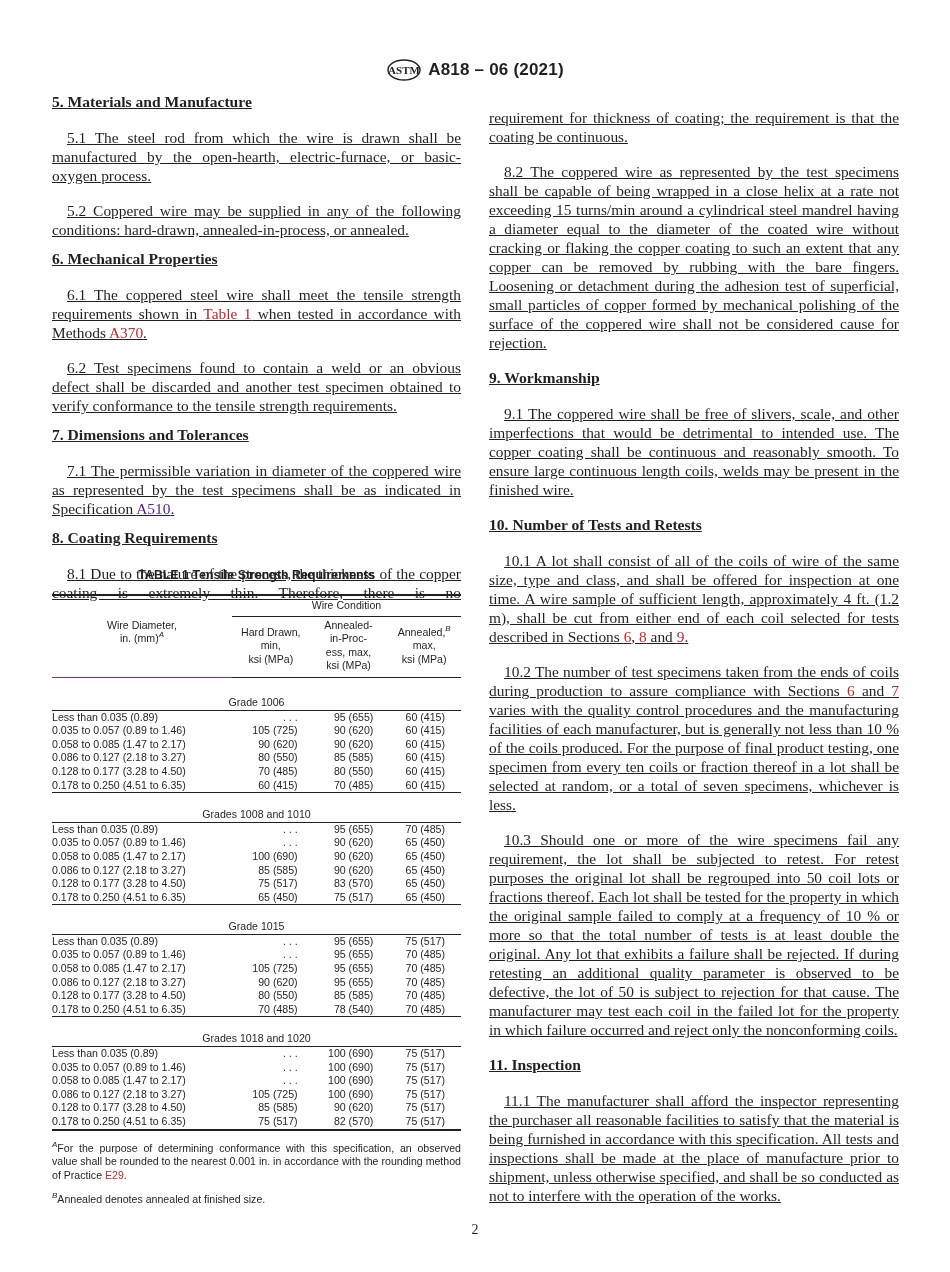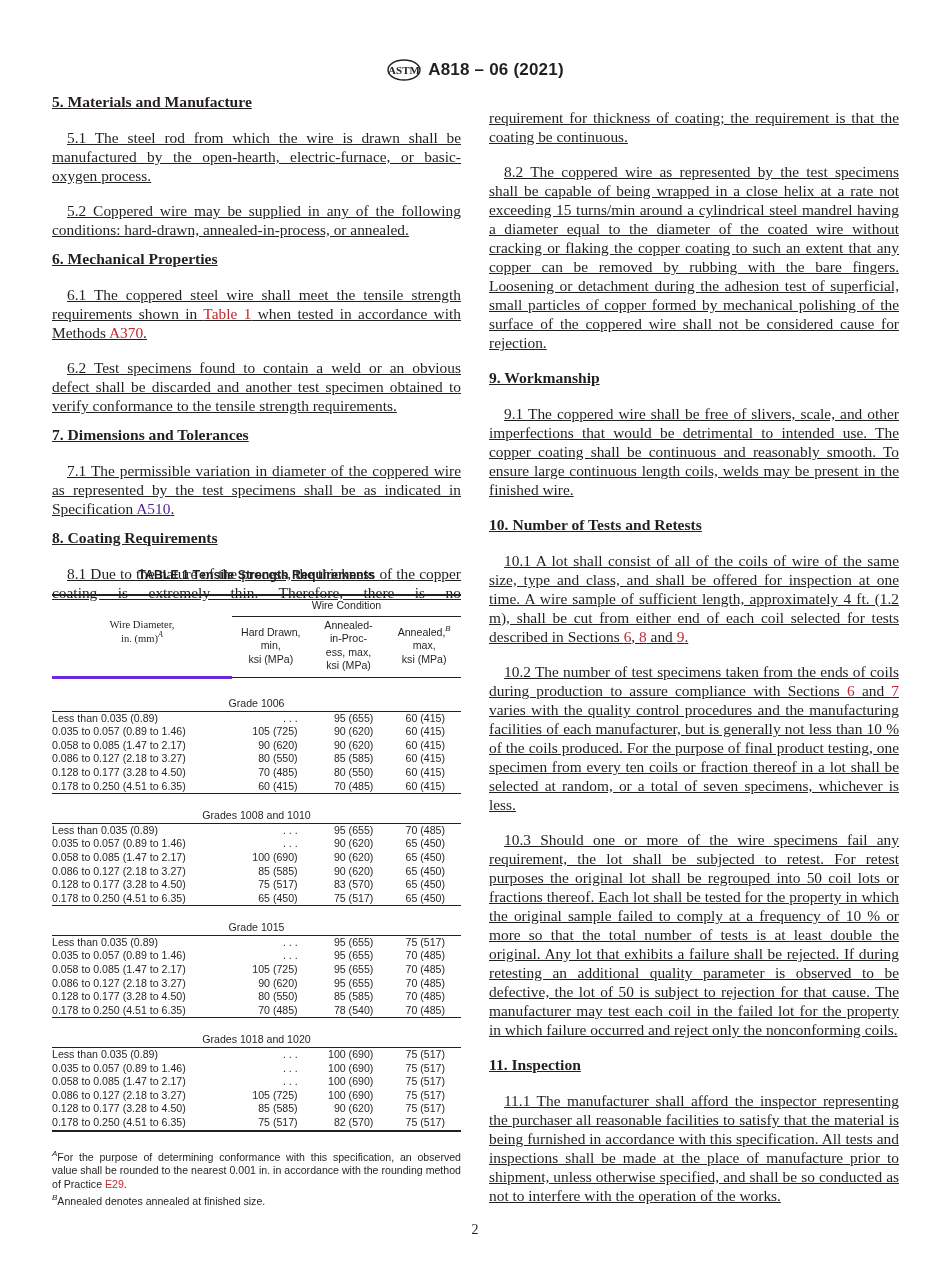--- a/index.html
+++ b/index.html
@@ -24,21 +24,21 @@
     .thick-top { border-top: 2px solid #231f20; }
     th { font-weight: normal; vertical-align: middle; text-align: center; padding: 0; }
     td { padding: 0; white-space: nowrap; }
     td.c1 { text-align: left; }
     td.c2 { text-align: right; padding-right: 12px; }
     td.c3 { text-align: right; padding-right: 14px; }
     td.c4 { text-align: right; padding-right: 16px; }
     .grade-row td { text-align: center; padding-top: 15px; }
     .grade-row.first td { padding-top: 18px; }
     .sup { font-style: italic; font-size: 8px; vertical-align: super; line-height: 0; }
-    .foot { font-size: 10.6px; line-height: 13.6px; margin-top: 19px; text-align: justify; }
+    .foot { font-size: 10.6px; line-height: 13.6px; margin-top: 11px; text-align: justify; }
     .foot-line { border-top: 2px solid #231f20; margin-top: 0; }
 
     .page-num { position: absolute; top: 1222px; left: 0; width: 950px; text-align: center; font-family: "Liberation Serif", serif; font-size: 14px; }
   </style>
 </head>
 <body>
 
 <div class="header">
   <div class="header-inner">
     <svg class="logo" viewBox="0 0 36 24">
@@ -68,21 +68,21 @@
     <h2>8.  Coating Requirements</h2>
     <p style="text-align-last: justify;">8.1 Due to the nature of the process, the thickness of the copper coating is extremely thin. Therefore, there is no</p>
   </div>
 </div>
 
 <div class="table-wrap">
   <div class="table-title">TABLE 1 Tensile Strength Requirements</div>
   <table>
     <thead>
       <tr class="thick-top">
-        <th rowspan="2" style="width:44%; border-bottom:3px solid #6d28d9; padding-bottom:8px;font-family:Liberation Serif, serif;">
+        <th rowspan="2" style="width:44%; border-bottom:1px solid #6d28d9; padding-bottom:8px;">
           <span>Wire Diameter,</span><br>
           <span>in. (mm)</span><span class="sup">A</span>
         </th>
         <th colspan="3" style="border-bottom:1px solid #231f20; padding:3px 0 3px 0;">Wire Condition</th>
       </tr>
       <tr>
         <th style="width:19%; border-bottom:1px solid #231f20; padding:3px 0 4px 0;">
           <span>Hard Drawn,</span><br>
           <span>min,</span><br>
           <span>ksi (MPa)</span>
@@ -254,21 +254,21 @@
         <tr style="border-bottom: 0px;">
           <td class="c1">0.178 to 0.250 (4.51 to 6.35)</td>
           <td class="c2">75 (517)</td>
           <td class="c3">82 (570)</td>
           <td class="c4">75 (517)</td>
         </tr>
       </tbody>
   </table>
   <div class="foot-line"></div>
   <div class="foot"><span class="sup">A</span><span>For the purpose of determining conformance with this specification, an observed value shall be rounded to the nearest 0.001 in. in accordance with the rounding method of Practice </span><a class="link" style="color: rgb(193, 39, 45);">E29</a><span>.</span></div>
-  <div class="foot" style="margin-top:4px;"><span class="sup">B</span><span>Annealed denotes annealed at finished size.</span></div>
+  <div class="foot" style="margin-top:11px;"><span class="sup">B</span><span>Annealed denotes annealed at finished size.</span></div>
 </div>
 
 <div class="col col-right">
   <div class="sec">
     <p class="noindent">requirement for thickness of coating; the requirement is that the coating be continuous.</p>
     <p>8.2 The coppered wire as represented by the test specimens shall be capable of being wrapped in a close helix at a rate not exceeding 15 turns/min around a cylindrical steel mandrel having a diameter equal to the diameter of the coated wire without cracking or flaking the copper coating to such an extent that any copper can be removed by rubbing with the bare fingers. Loosening or detachment during the adhesion test of superficial, small particles of copper formed by mechanical polishing of the surface of the coppered wire shall not be considered cause for rejection.</p>
   </div>
   <div class="spacer"></div>
   <div class="sec">
     <h2>9.  Workmanship</h2>

